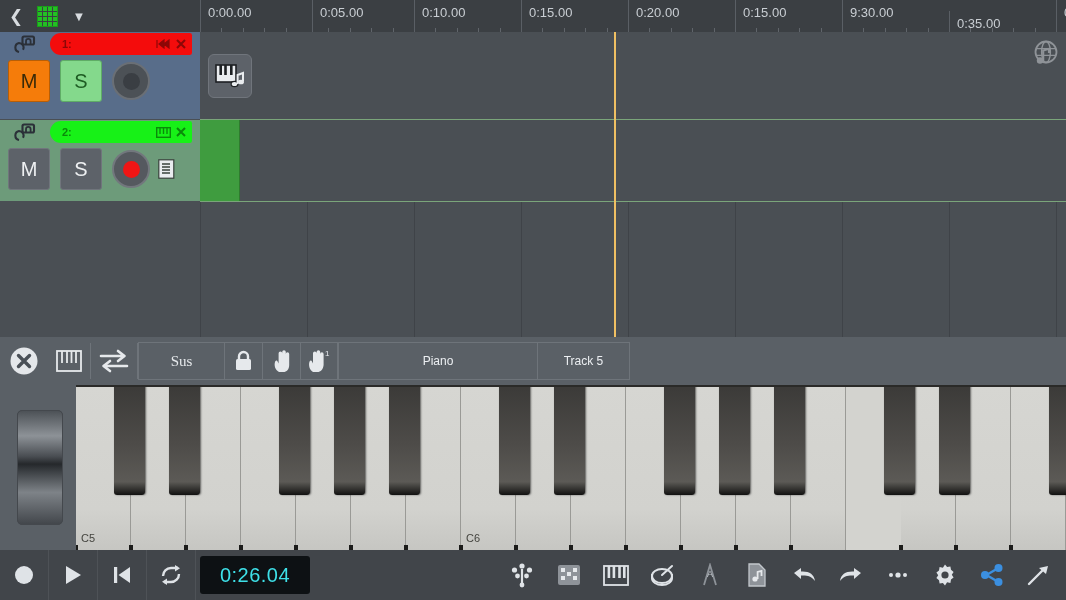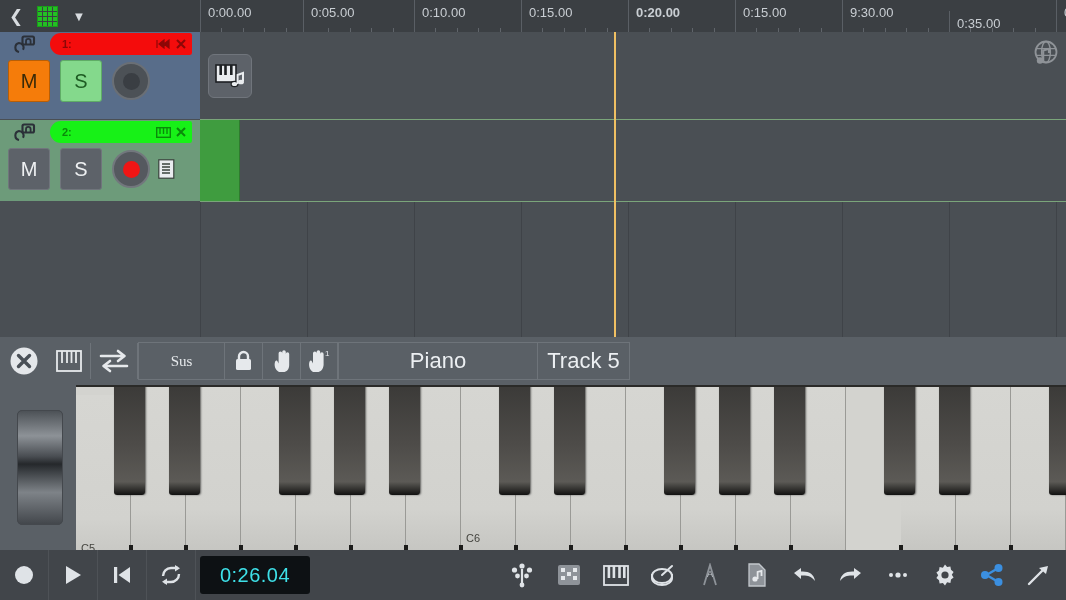--- a/index.html
+++ b/index.html
@@ -135,21 +135,21 @@
     position: absolute; left: 0; top: 337px; width: 1066px; height: 48px;
     background: #5a6066; display: flex; align-items: center;
   }
   .pt-btn {
     height: 38px; min-width: 38px; display: flex; align-items: center;
     justify-content: center; color: #e6e9ec;
   }
   .pt-sep { width: 1px; height: 36px; background: #6e747a; }
   .pt-tab {
     height: 38px; display: flex; align-items: center; justify-content: center;
-    color: #eceff2; font-size: 22px;
+    color: #eceff2; font-size: 12px;
     border: 1px solid #6e747a; background: #5a6066;
   }
   #tab-piano { width: 200px; }
   #tab-track2 { width: 92px; border-left: none; }
   .pt-cell {
     height: 38px; display: flex; align-items: center; justify-content: center;
     border: 1px solid #6e747a; border-right: none; color: #e6e9ec; font-size: 15px;
   }
   #cell-sus { width: 86px; border-left: 1px solid #6e747a; font-family: Liberation Serif, serif; }
   .cell-icon { width: 38px; }
@@ -231,36 +231,36 @@
       </div>
     <div id="measure-caret">▼</div>
   </div>
 
   <div id="ruler">
       <div class="rtick" style="left: 0px;">0:00.00</div>
       <div class="rsub" style="left: 21.4px;"></div>
       <div class="rsub" style="left: 42.8px;"></div>
       <div class="rsub" style="left: 64.2px;"></div>
       <div class="rsub" style="left: 85.6px;"></div>
-      <div class="rtick" style="left: 103px;">0:05.00</div>
+      <div class="rtick" style="left: 112px;">0:05.00</div>
       <div class="rsub" style="left: 128.4px;"></div>
       <div class="rsub" style="left: 149.8px;"></div>
       <div class="rsub" style="left: 171.2px;"></div>
       <div class="rsub" style="left: 192.6px;"></div>
       <div class="rtick" style="left: 214px;">0:10.00</div>
       <div class="rsub" style="left: 235.4px;"></div>
       <div class="rsub" style="left: 256.8px;"></div>
       <div class="rsub" style="left: 278.2px;"></div>
       <div class="rsub" style="left: 299.6px;"></div>
       <div class="rtick" style="left: 321px;">0:15.00</div>
       <div class="rsub" style="left: 342.4px;"></div>
       <div class="rsub" style="left: 363.8px;"></div>
       <div class="rsub" style="left: 385.2px;"></div>
       <div class="rsub" style="left: 406.6px;"></div>
-      <div class="rtick" style="left: 428px; font-weight: bold;">0:20.00</div>
+      <div class="rtick" style="left: 428px;">0:20.00</div>
       <div class="rsub" style="left: 449.4px;"></div>
       <div class="rsub" style="left: 470.8px;"></div>
       <div class="rsub" style="left: 492.2px;"></div>
       <div class="rsub" style="left: 513.6px;"></div>
       <div class="rtick" style="left: 535px;">0:15.00</div>
       <div class="rsub" style="left: 556.4px;"></div>
       <div class="rsub" style="left: 577.8px;"></div>
       <div class="rsub" style="left: 599.2px;"></div>
       <div class="rsub" style="left: 620.6px;"></div>
       <div class="rtick" style="left: 642px;">9:30.00</div>
@@ -456,21 +456,21 @@
       <span>Track 5</span>
     </div>
   </div>
 
   <div id="piano-area">
     <div id="wheel-zone">
       <div id="wheel"></div>
     </div>
     <div id="keys">
       <div id="keys-topline"></div>
-    <div class="wkey" style="left: 0px; width: 55px; margin-top: 10px;">
+    <div class="wkey" style="left: 0px; width: 55px;">
           <div class="notch"></div>
           <div class="lbl">C5</div>
         </div>
         <div class="bkey" style="left: 37.5px; width: 31px;"></div>
         <div class="wkey" style="left: 55px; width: 55px;">
           <div class="notch"></div>
         </div>
         <div class="bkey" style="left: 92.5px; width: 31px;"></div>
         <div class="wkey" style="left: 110px; width: 55px;">
           <div class="notch"></div>

